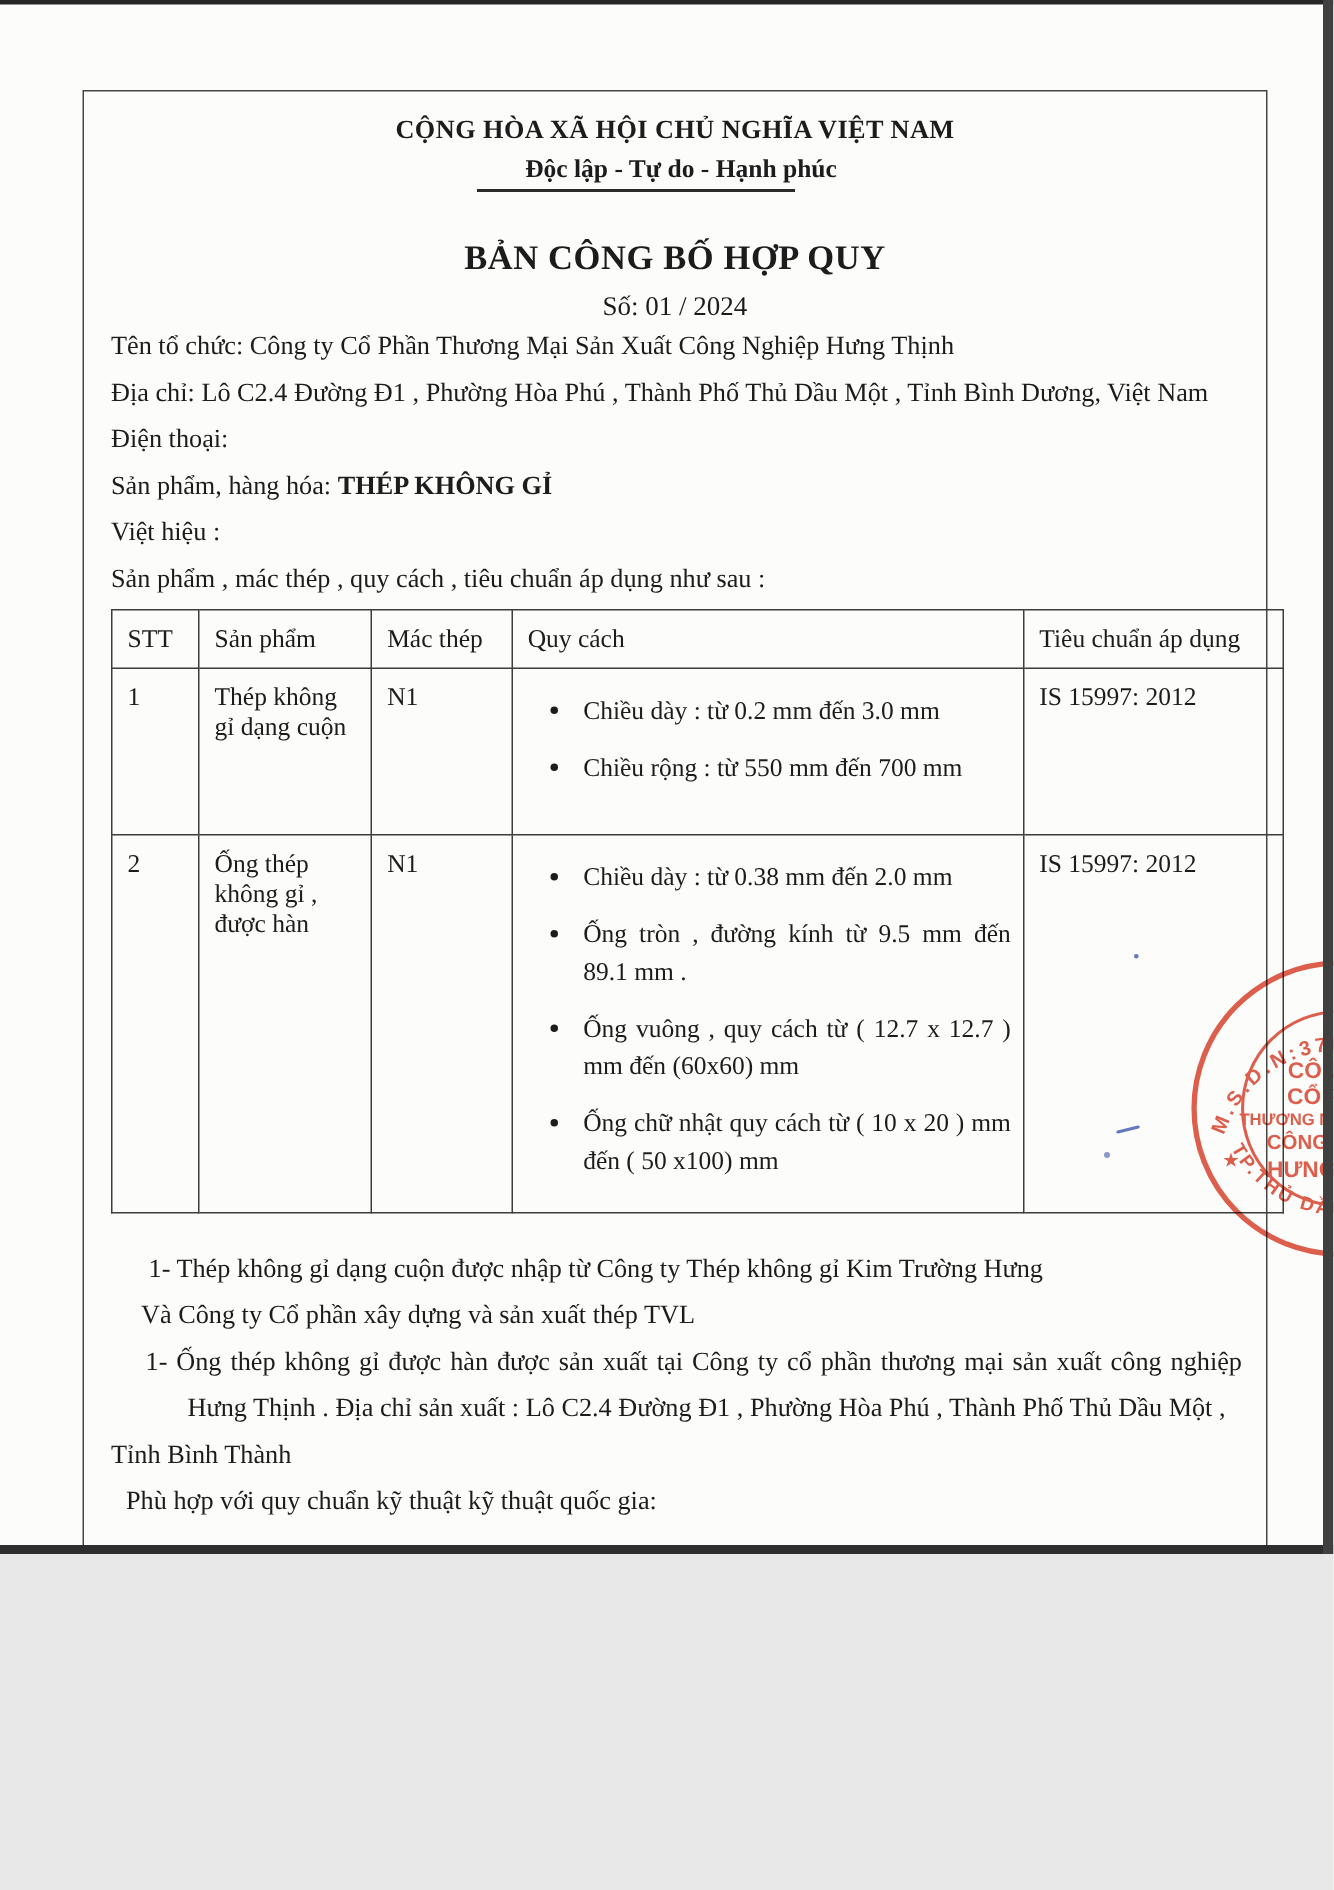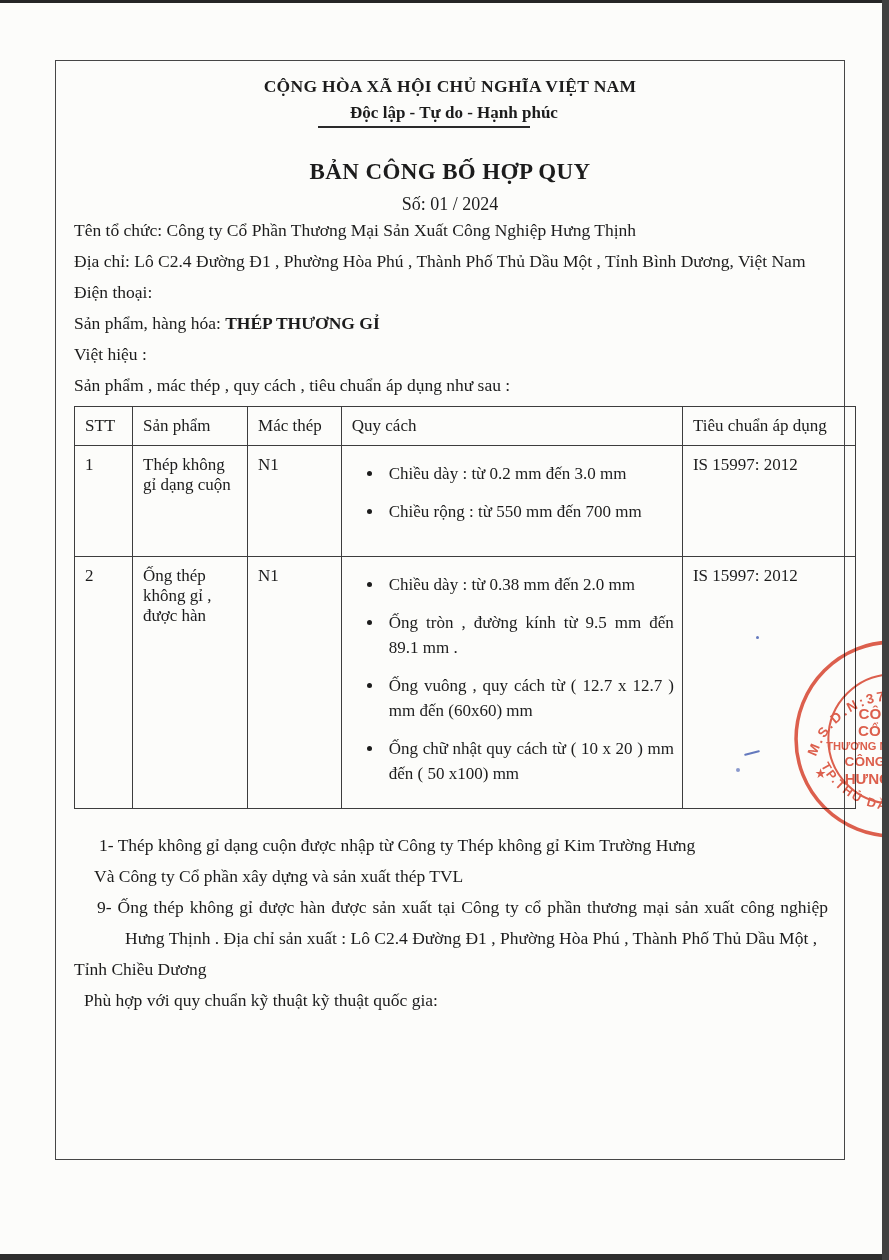--- a/index.html
+++ b/index.html
@@ -1,17 +1,17 @@
 <!DOCTYPE html>
 <html lang="vi"><head>
 <meta charset="utf-8">
 <style>
   html,body { margin:0; padding:0; background:#e8e8e8; }
   .page {
-    position:relative; width:889px; height:1260px;
+    position:relative; width:889px; height:1036px;
     background:#fcfcfa; overflow:hidden;
     font-family:"Liberation Serif","DejaVu Serif",serif;
     color:#1c1c1c; margin:0 auto;
   }
   
   .edge-top    { position:absolute; top:0; left:0; width:100%; height:3px; background:#262626; }
   .edge-bottom { position:absolute; bottom:0; left:0; width:100%; height:6px; background:#2e2e2e; }
   .edge-right  { position:absolute; top:0; right:0; width:7px; height:100%; background:#404040; }
 
   .doc-border {
@@ -94,21 +94,21 @@
     <div class="center motto-wrap">
       <span class="motto">Độc lập - Tự do - Hạnh phúc</span>
     </div>
 
     <div class="center title">BẢN CÔNG BỐ HỢP QUY</div>
     <div class="center doc-number">Số: 01 / 2024</div>
 
     <p class="bl p-org">Tên tổ chức: Công ty Cổ Phần Thương Mại Sản Xuất Công Nghiệp Hưng Thịnh</p>
     <p class="bl">Địa chỉ: Lô C2.4 Đường Đ1 , Phường Hòa Phú , Thành Phố Thủ Dầu Một , Tỉnh Bình Dương, Việt Nam</p>
     <p class="bl">Điện thoại:</p>
-    <p class="bl p-product"><span>Sản phẩm, hàng hóa: </span><span class="bold">THÉP THƯƠNG GỈ</span></p>
+    <p class="bl p-product"><span>Sản phẩm, hàng hóa: </span><span class="bold">THÉP KHÔNG GỈ</span></p>
     <p class="bl p-brand">Việt hiệu :</p>
     <p class="bl">Sản phẩm , mác thép , quy cách , tiêu chuẩn áp dụng như sau :</p>
 
     <table class="spec">
       <colgroup>
         <col class="c-stt">
           <col class="c-prod">
           <col class="c-grade">
           <col class="c-spec">
           <col class="c-std">
@@ -148,22 +148,22 @@
             </ul>
           </td>
           <td class="c-std">IS 15997: 2012</td>
         </tr>
       </tbody>
     </table>
 
     <div class="notes">
       <p class="note-l1">1- Thép không gỉ dạng cuộn được nhập từ Công ty Thép không gỉ Kim Trường Hưng</p>
       <p class="note-l2">Và Công ty Cổ phần xây dựng và sản xuất thép TVL</p>
-      <p class="note-2">9- Ống thép không gỉ được hàn được sản xuất tại Công ty cổ phần thương mại sản xuất công nghiệp Hưng Thịnh . Địa chỉ sản xuất : Lô C2.4 Đường Đ1 , Phường Hòa Phú , Thành Phố Thủ Dầu Một ,</p>
-      <p class="province">Tỉnh Chiều Dương</p>
+      <p class="note-2">1- Ống thép không gỉ được hàn được sản xuất tại Công ty cổ phần thương mại sản xuất công nghiệp Hưng Thịnh . Địa chỉ sản xuất : Lô C2.4 Đường Đ1 , Phường Hòa Phú , Thành Phố Thủ Dầu Một ,</p>
+      <p class="province">Tỉnh Bình Thành</p>
       <p class="conf-intro">Phù hợp với quy chuẩn kỹ thuật kỹ thuật quốc gia:</p>
     </div>
   </div>
 
   <svg class="stamp" viewBox="0 0 200 200">
     <circle cx="100" cy="100" r="96" stroke-width="3.5"></circle>
     <circle cx="100" cy="100" r="64" stroke-width="2"></circle>
     <defs>
       <path id="arcTop" d="M 22,124 A 80,80 0 0 1 178,124"></path>
       <path id="arcBottom" d="M 22,108 A 80,80 0 0 0 178,108"></path>

